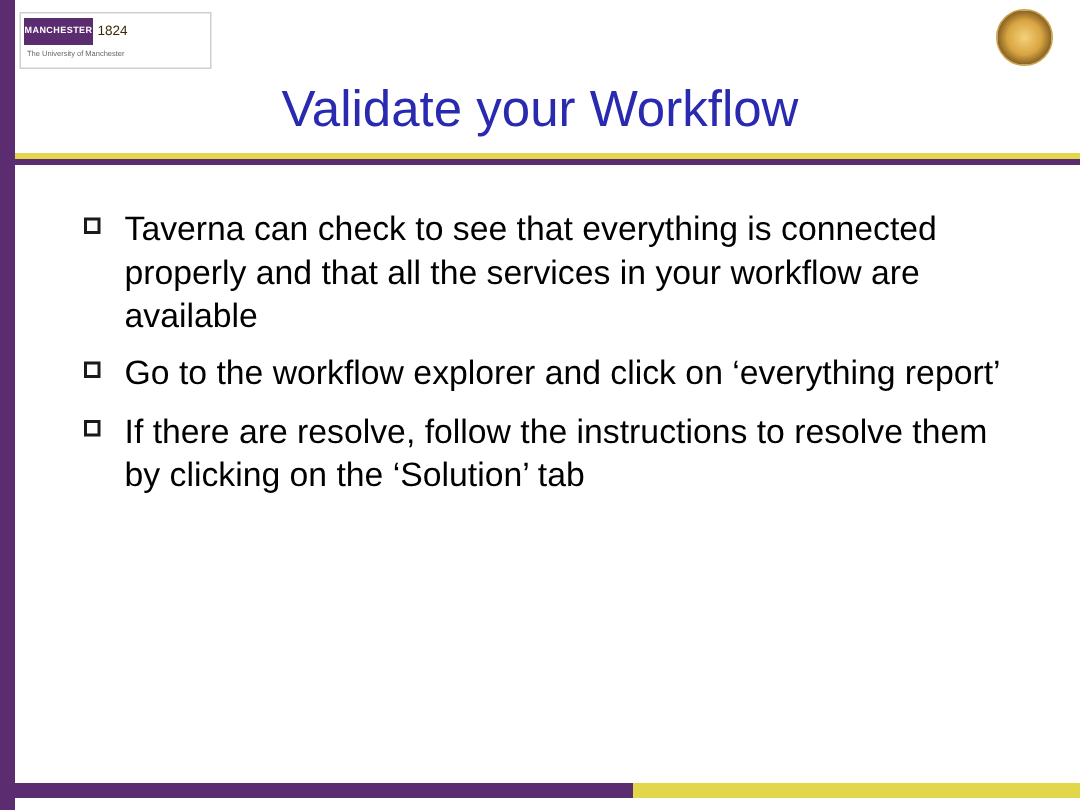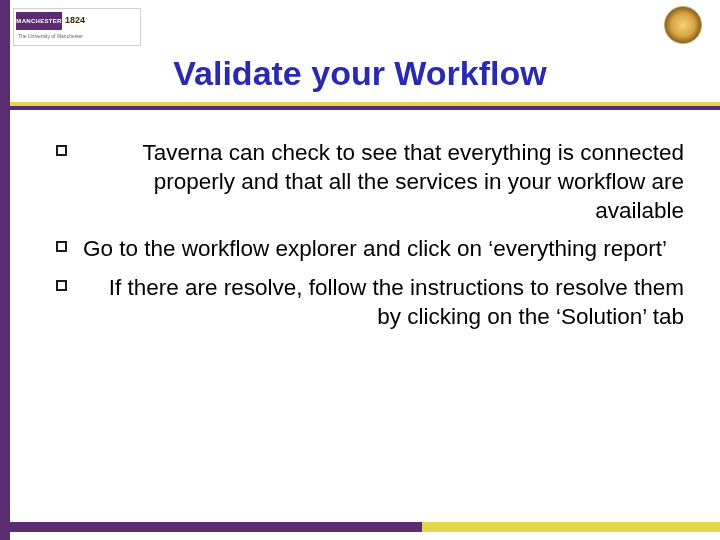--- a/index.html
+++ b/index.html
@@ -3,28 +3,28 @@
 <meta charset="utf-8">
 <style>
   * { box-sizing: border-box; margin: 0; padding: 0; }
   html, body { width: 720px; height: 540px; font-family: Arial, Helvetica, sans-serif; background: #fff; overflow: hidden; }
   .slide { position: relative; width: 720px; height: 540px; background: #fff; }
   .sidebar { position: absolute; left: 0; top: 0; width: 10px; height: 100%; background: #5b2c6f; }
   .logo-box { position: absolute; left: 13px; top: 8px; width: 128px; height: 38px; background: #fff; border: 1px solid #d0d0d0; display: flex; flex-direction: column; }
   .logo-top { display: flex; align-items: center; height: 22px; }
   .logo-badge { width: 46px; height: 18px; background: #5b2c6f; display: flex; align-items: center; justify-content: center; margin: 2px 0 0 2px; }
   .logo-badge-text { color: #fff; font-size: 6px; font-weight: bold; letter-spacing: 0.3px; }
-  .logo-year { color: #3a2a00; font-size: 9px; font-weight: bold; margin-left: 3px; }
+  .logo-year { color: #3a2a00; font-size: 9px; font-weight: normal; margin-left: 3px; }
   .logo-sub { color: #666; font-size: 5px; margin: 2px 0 0 4px; }
   .seal { position: absolute; right: 18px; top: 6px; width: 38px; height: 38px; border-radius: 50%; background: radial-gradient(circle at 50% 50%, #f3d27a 0%, #d9a441 45%, #6a4a1a 80%, #3b2a0c 100%); border: 1px solid #c9a44b; }
-  .title { position: absolute; left: 0; right: 0; top: 54px; text-align: center; color: #2a2ab0; font-size: 34px; font-weight: bold; }
+  .title { position: absolute; left: 0; right: 0; top: 54px; text-align: center; color: #2a2ab0; font-size: 34px; font-weight: normal; }
   .rule1 { position: absolute; left: 10px; right: 0; top: 102px; height: 4px; background: #e2d64a; }
   .rule2 { position: absolute; left: 10px; right: 0; top: 106px; height: 4px; background: #5b2c6f; }
   .content { position: absolute; left: 56px; right: 36px; top: 135px; }
-  .item { display: flex; align-items: flex-start; margin: 4px 0 10px 0; text-align: right; }
+  .item { display: flex; align-items: flex-start; margin: 4px 0 10px 0; }
   .bullet { width: 11px; height: 11px; border: 2px solid #1a1a1a; margin: 6px 16px 0 0; flex: 0 0 auto; }
   .text { color: #000; font-size: 22.5px; line-height: 1.28; }
   .footer-bar { position: absolute; left: 10px; right: 0; bottom: 8px; height: 10px; background: #e2d64a; }
   .footer-bar-inner { position: absolute; left: 0; bottom: 0; height: 10px; width: 58%; background: #5b2c6f; }
 </style>
 </head>
 <body>
 
 <div class="slide">
   <div class="sidebar"></div>

